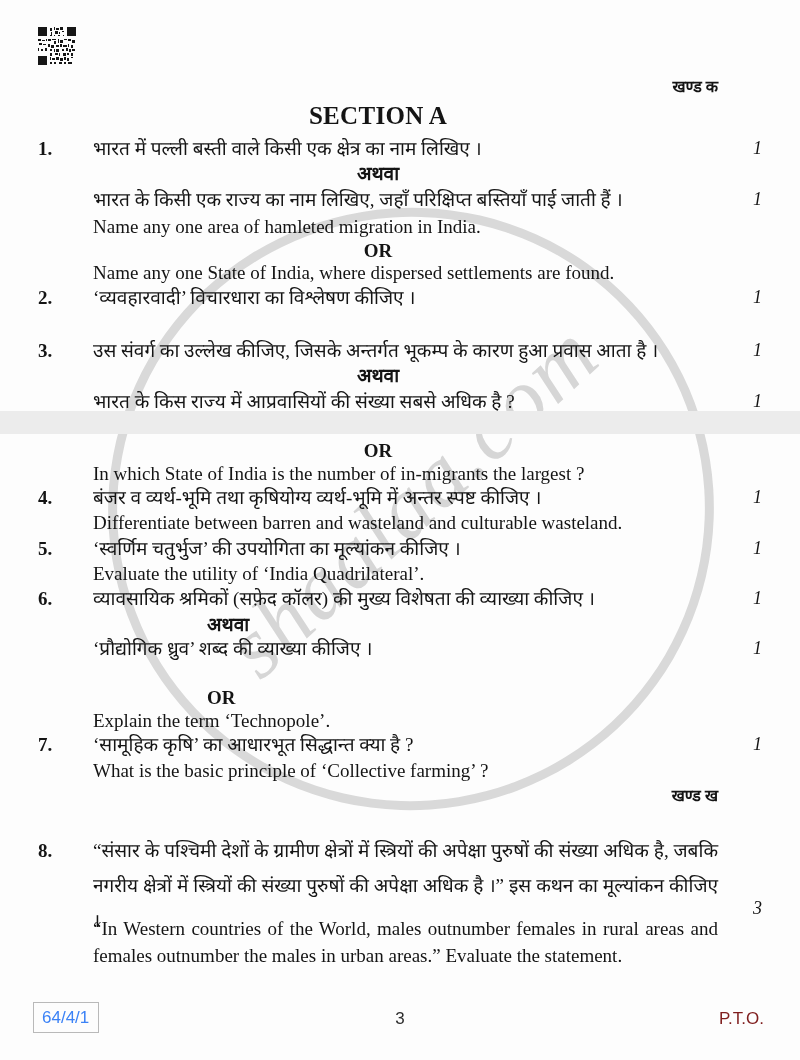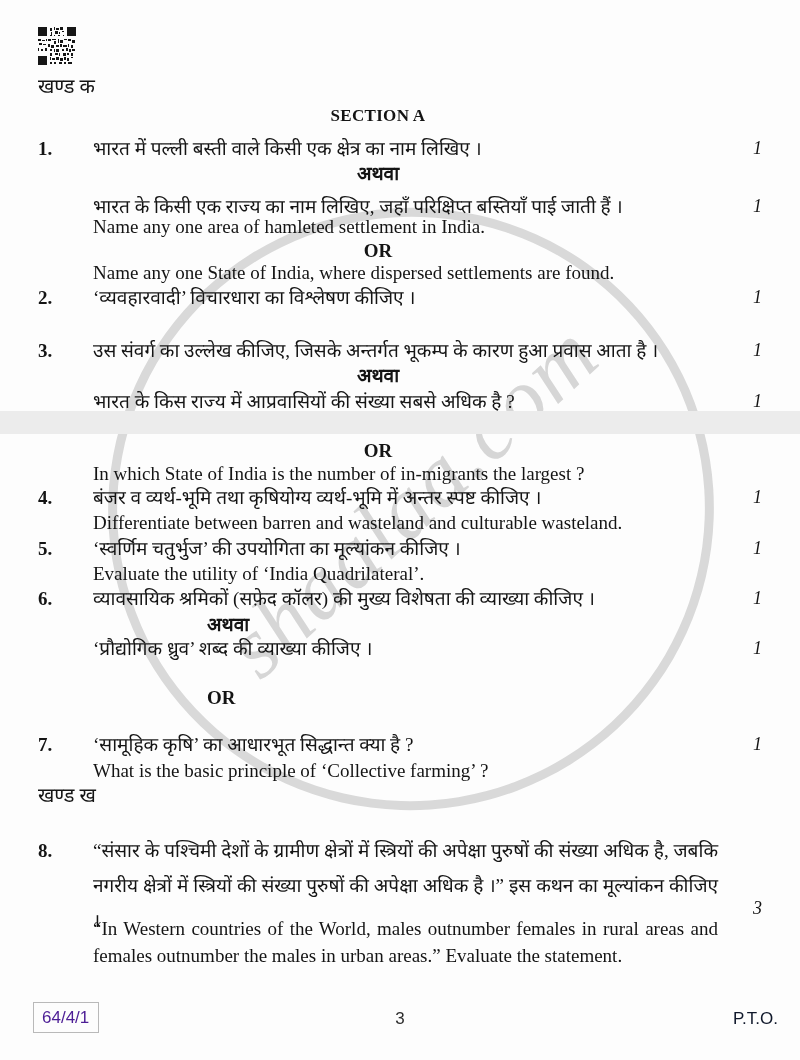--- a/index.html
+++ b/index.html
@@ -24,30 +24,30 @@
   .qr{position:absolute;left:38px;top:27px;width:38px;height:38px;}
   
   .r{position:absolute;left:38px;width:680px;font-size:19px;line-height:25px;color:#141414;}
   .r .num{position:absolute;left:0;top:0;font-weight:700;}
   .r .t{display:block;margin-left:55px;}
   .r.nowrap .t{white-space:nowrap;}
   .r .mk{position:absolute;right:-44px;top:0;font-style:italic;font-size:18px;
          font-family:"Liberation Serif",serif;font-weight:400;}
   .c{text-align:center;font-weight:700;}
   .or-left .t{margin-left:169px;font-weight:700;}
-  .hd-hi{text-align:left;font-weight:400;font-size:20px;}
-  .hd-en{text-align:center;font-weight:700;font-size:17px;letter-spacing:.3px;}
+  .hd-hi{text-align:right;font-weight:700;font-size:16px;}
+  .hd-en{text-align:center;font-weight:700;font-size:25px;letter-spacing:.3px;}
   .jblock .t{text-align:justify;}
   .dev{font-family:"Liberation Serif","DejaVu Sans",serif;}
   
   .sans{font-family:"Liberation Sans",sans-serif;}
   .f-code-box{position:absolute;left:33px;top:1002px;width:64px;height:29px;border:1px solid #b9b9b9;}
-  .f-code{position:absolute;left:42px;top:1008px;font-size:17px;color:#4c1d95;}
+  .f-code{position:absolute;left:42px;top:1008px;font-size:17px;color:#3b82f6;}
   .f-page{position:absolute;left:0;top:1009px;width:800px;text-align:center;font-size:17px;color:#2e2e2e;}
-  .f-pto{position:absolute;right:22px;top:1009px;font-size:17px;color:#0f172a;}
+  .f-pto{position:absolute;right:36px;top:1009px;font-size:17px;color:#7f1d1d;}
   .visit{position:absolute;left:18px;top:1026px;font-size:20px;color:#3c3c3c;white-space:nowrap;}
 </style>
 </head>
 <body>
 
 <div class="page">
 
   <div class="wm-ellipse"></div>
   <div class="wm-text">shaalaa.com</div>
   <div class="scan-band"></div>
@@ -122,26 +122,26 @@
 
   <div class="r hd-hi dev" style="top:74px">खण्ड क</div>
   <div class="r hd-en" style="top:103px">SECTION A</div>
 
   <div class="r nowrap dev" style="top:136px">
     <span class="num">1.</span>
     <span class="t">भारत में पल्ली बस्ती वाले किसी एक क्षेत्र का नाम लिखिए ।</span>
     <span class="mk">1</span>
   </div>
   <div class="r c dev" style="top:161px">अथवा</div>
-  <div class="r nowrap dev" style="top:194px">
+  <div class="r nowrap dev" style="top:187px">
     <span class="t">भारत के किसी एक राज्य का नाम लिखिए, जहाँ परिक्षिप्त बस्तियाँ पाई जाती हैं ।</span>
     <span class="mk">1</span>
   </div>
   <div class="r nowrap" style="top:214px">
-    <span class="t">Name any one area of hamleted settlement in India.</span>
+    <span class="t">Name any one area of hamleted migration in India.</span>
   </div>
   <div class="r c" style="top:238px">OR</div>
   <div class="r nowrap" style="top:260px">
     <span class="t">Name any one State of India, where dispersed settlements are found.</span>
   </div>
 
   <div class="r nowrap dev" style="top:285px">
     <span class="num">2.</span>
     <span class="t">‘व्यवहारवादी’ विचारधारा का विश्लेषण कीजिए ।</span>
     <span class="mk">1</span>
@@ -187,20 +187,23 @@
   </div>
   <div class="r or-left dev" style="top:612px">
     <span class="t">अथवा</span>
   </div>
   <div class="r nowrap dev" style="top:636px">
     <span class="t">‘प्रौद्योगिक ध्रुव’ शब्द की व्याख्या कीजिए ।</span>
     <span class="mk">1</span>
   </div>
   <div class="r or-left" style="top:685px">
     <span class="t">OR</span>
+  </div>
+  <div class="r nowrap" style="top:708px">
+    <span class="t">Explain the term ‘Technopole’.</span>
   </div>
 
   <div class="r nowrap dev" style="top:732px">
     <span class="num">7.</span>
     <span class="t">‘सामूहिक कृषि’ का आधारभूत सिद्धान्त क्या है ?</span>
     <span class="mk">1</span>
   </div>
   <div class="r nowrap" style="top:758px">
     <span class="t">What is the basic principle of ‘Collective farming’ ?</span>
   </div>

